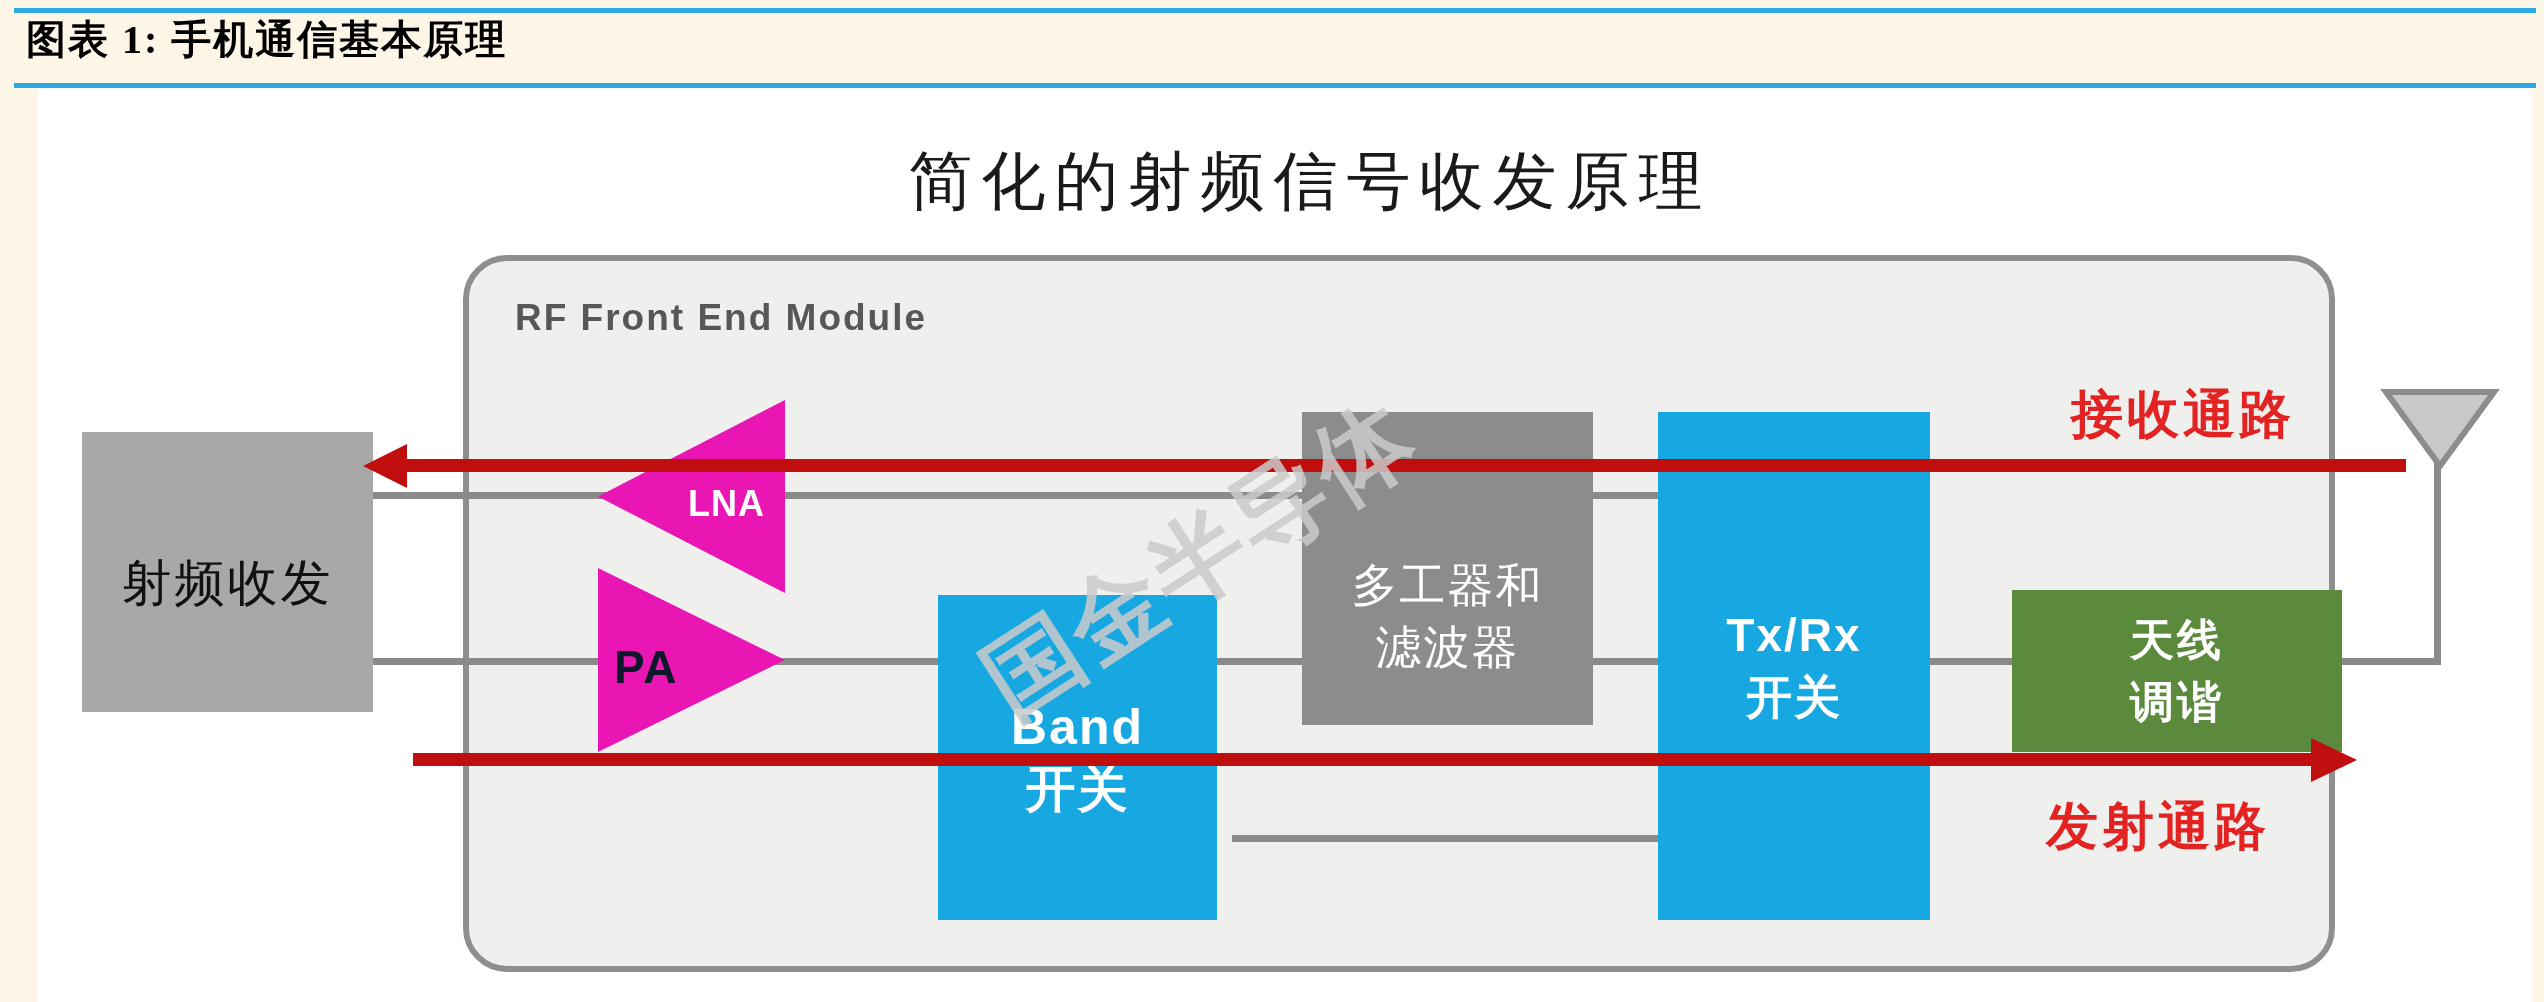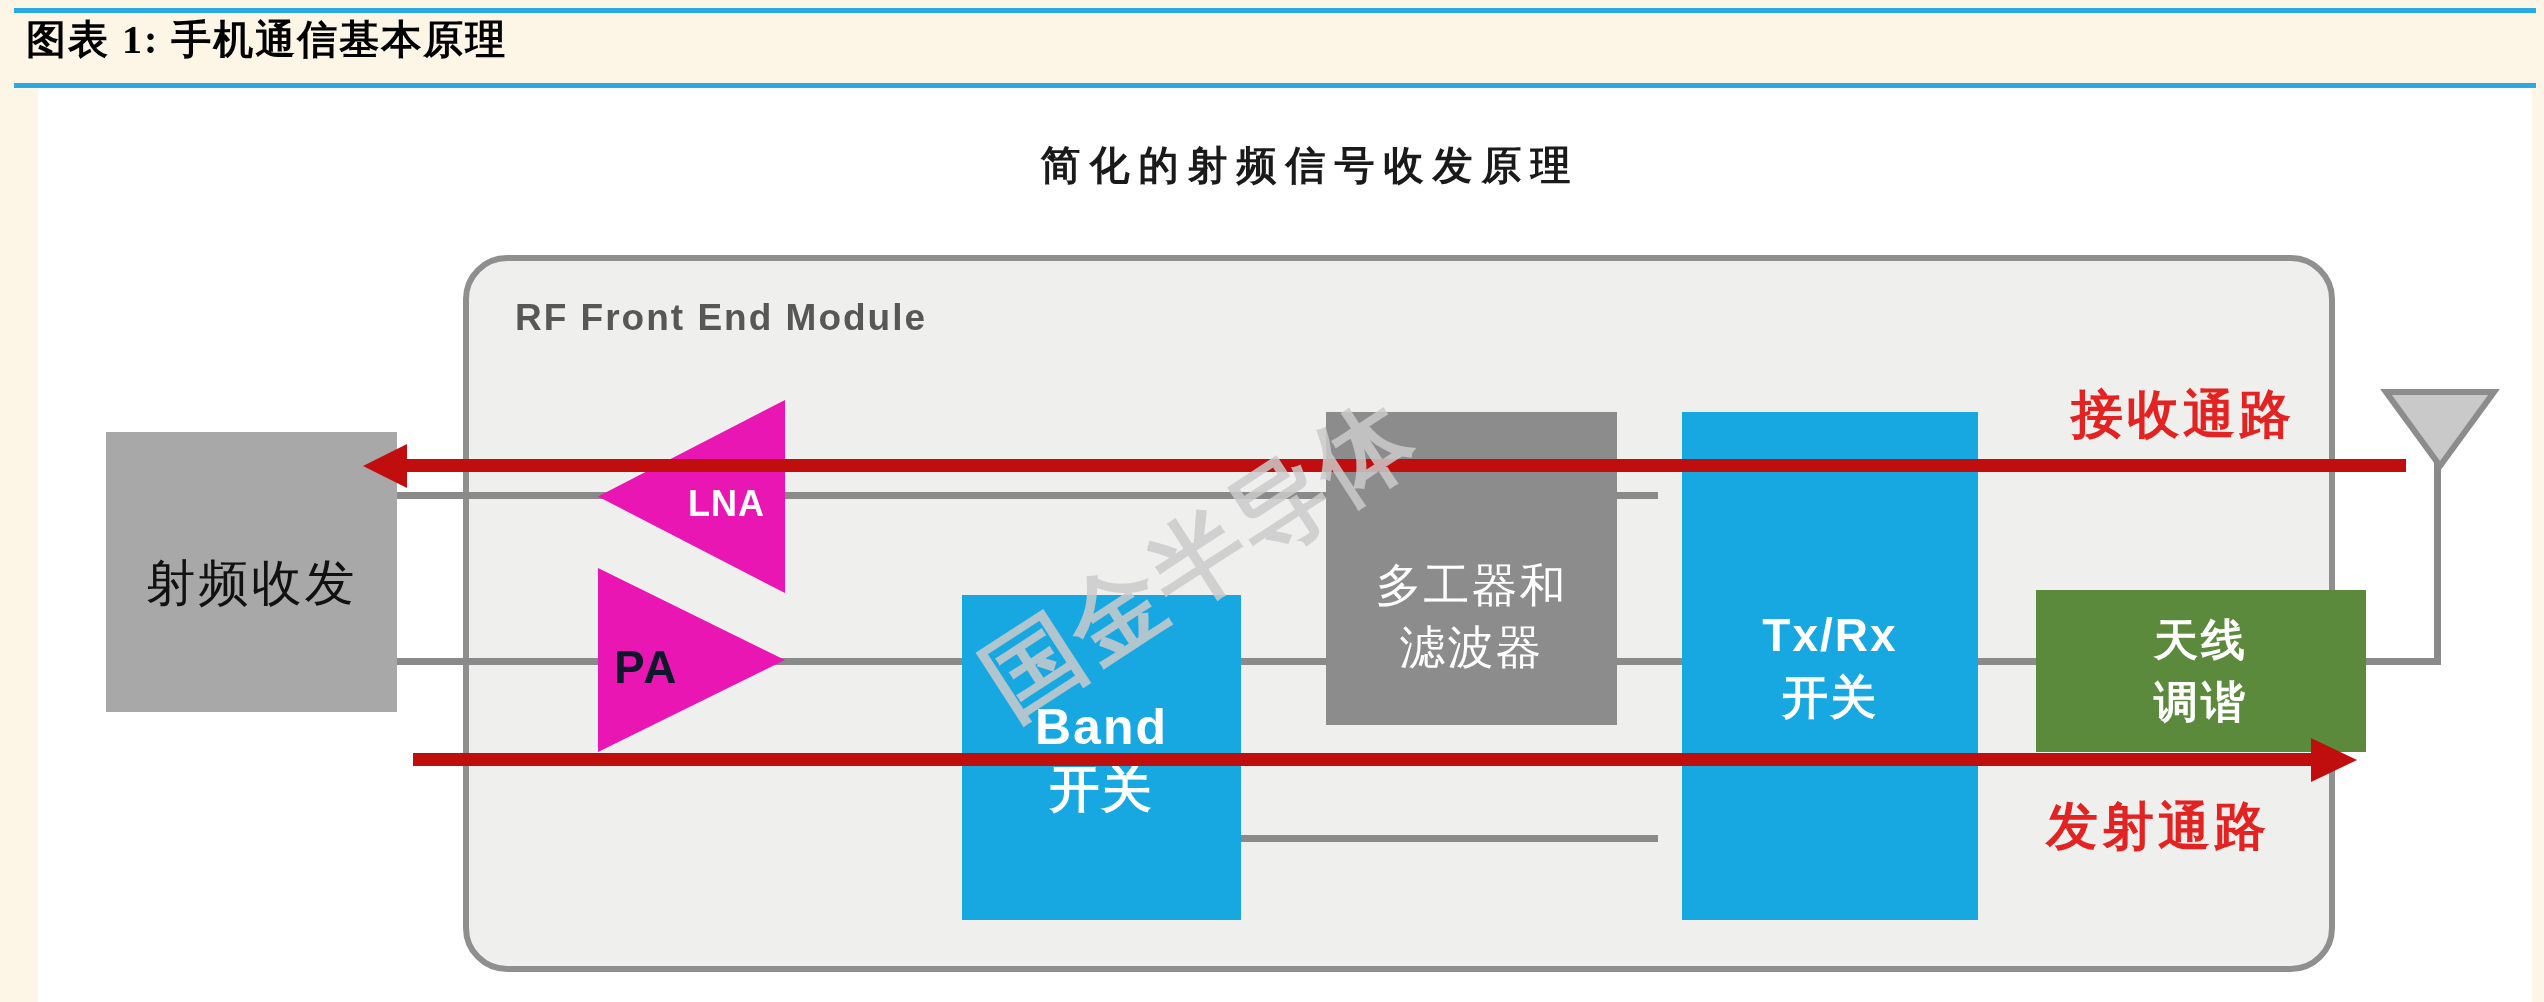--- a/index.html
+++ b/index.html
@@ -14,60 +14,60 @@
     position:absolute;left:26px;top:12px;
     font-family:"Liberation Serif","DejaVu Serif",serif;
     font-size:40px;font-weight:bold;color:#000;
     letter-spacing:2px;white-space:nowrap;
   }
 
   .figure-bg{position:absolute;left:38px;top:88px;width:2494px;height:914px;background:#FFFFFF;}
 
   .fig-title{
     position:absolute;left:860px;top:138px;width:900px;text-align:center;
-    font-size:40px;font-weight:bold;color:#1A1A1A;letter-spacing:9px;white-space:nowrap;
+    font-size:64px;font-weight:normal;color:#1A1A1A;letter-spacing:9px;white-space:nowrap;
   }
 
   .module{
     position:absolute;left:463px;top:255px;width:1860px;height:705px;
     background:#EFEFED;border:6px solid #8F8F8F;border-radius:44px;
   }
   .module-label{
     position:absolute;left:515px;top:297px;
     font-size:37px;font-weight:bold;color:#575757;letter-spacing:2px;white-space:nowrap;
   }
 
   .gline{position:absolute;background:#8A8A8A;z-index:3;}
   .gline.h1{left:373px;top:492px;width:1285px;height:7px;}
   .gline.h2{left:373px;top:658px;width:2068px;height:7px;}
   .gline.h3{left:1232px;top:835px;width:426px;height:7px;}
   .gline.stem{left:2434px;top:460px;width:7px;height:205px;}
 
   .block{position:absolute;z-index:4;display:flex;flex-direction:column;
-         align-items:center;justify-content:center;text-align:center;margin-left:24px;}
+         align-items:center;justify-content:center;text-align:center;}
   .block .ln{display:block;}
 
   .transceiver{left:82px;top:432px;width:291px;height:280px;background:#A8A8A8;
                color:#111;font-size:50px;font-weight:500;padding-top:22px;box-sizing:border-box;letter-spacing:3px;}
 
   .tri{position:absolute;z-index:4;background:#E916B4;display:flex;align-items:center;}
   .tri.lna{left:598px;top:400px;width:187px;height:193px;
            clip-path:polygon(100% 0,100% 100%,0 50%);
            justify-content:flex-end;}
   .tri.lna span{color:#fff;font-size:36px;font-weight:bold;padding-right:20px;padding-top:14px;letter-spacing:1px;}
   .tri.pa{left:598px;top:568px;width:187px;height:184px;
           clip-path:polygon(0 0,100% 50%,0 100%);
           justify-content:flex-start;}
   .tri.pa span{color:#0f172a;font-size:46px;font-weight:bold;padding-left:16px;padding-top:14px;letter-spacing:2px;}
 
   .band{left:938px;top:595px;width:279px;height:325px;background:#18A8E1;
         color:#fff;font-size:50px;font-weight:bold;line-height:62px;letter-spacing:2px;}
   .mux{left:1302px;top:412px;width:291px;height:313px;background:#8C8C8C;
        color:#fff;font-size:46px;line-height:62px;padding-top:94px;box-sizing:border-box;letter-spacing:2px;}
-  .txrx{left:1658px;top:412px;width:296px;height:508px;background:#18A8E1;
+  .txrx{left:1658px;top:412px;width:272px;height:508px;background:#18A8E1;
         color:#fff;font-size:46px;font-weight:bold;line-height:62px;letter-spacing:2px;}
   .tuner{left:2012px;top:590px;width:330px;height:162px;background:#5B8A3C;
          color:#fff;font-size:44px;font-weight:bold;line-height:62px;letter-spacing:3px;}
 
   .antenna{position:absolute;left:2378px;top:386px;z-index:4;}
 
   .redline{position:absolute;background:#C00E0E;height:13px;z-index:5;}
   .redline.rx{left:380px;top:459px;width:2026px;}
   .redline.tx{left:413px;top:753px;width:1902px;}
   .arrowhead{position:absolute;width:0;height:0;z-index:5;}

